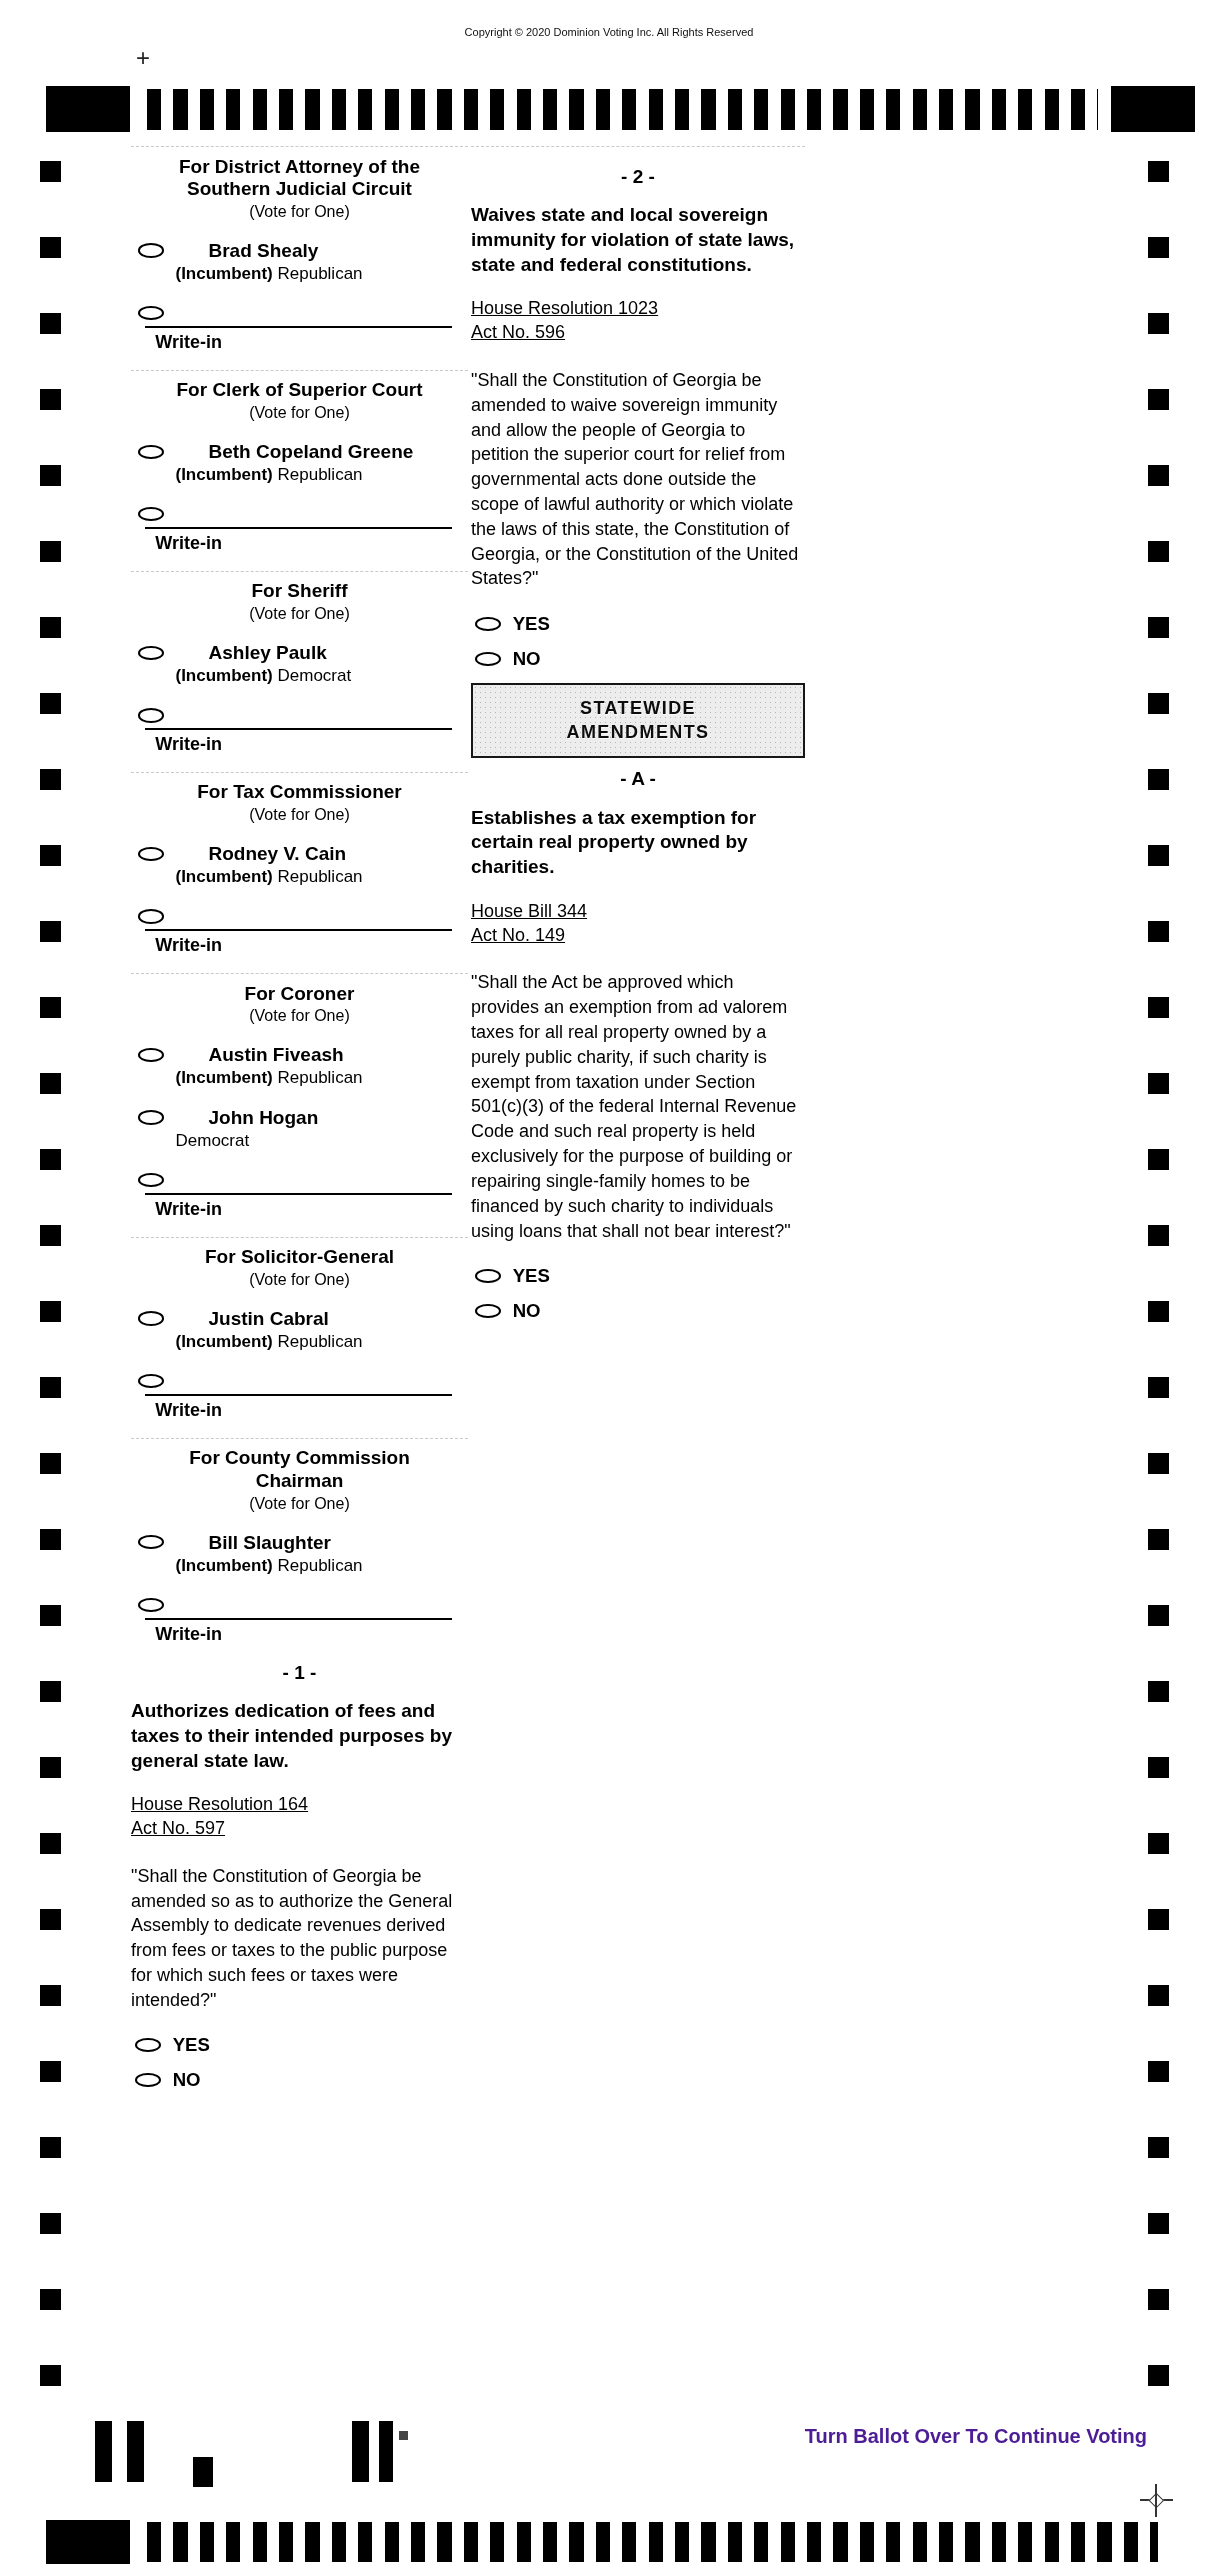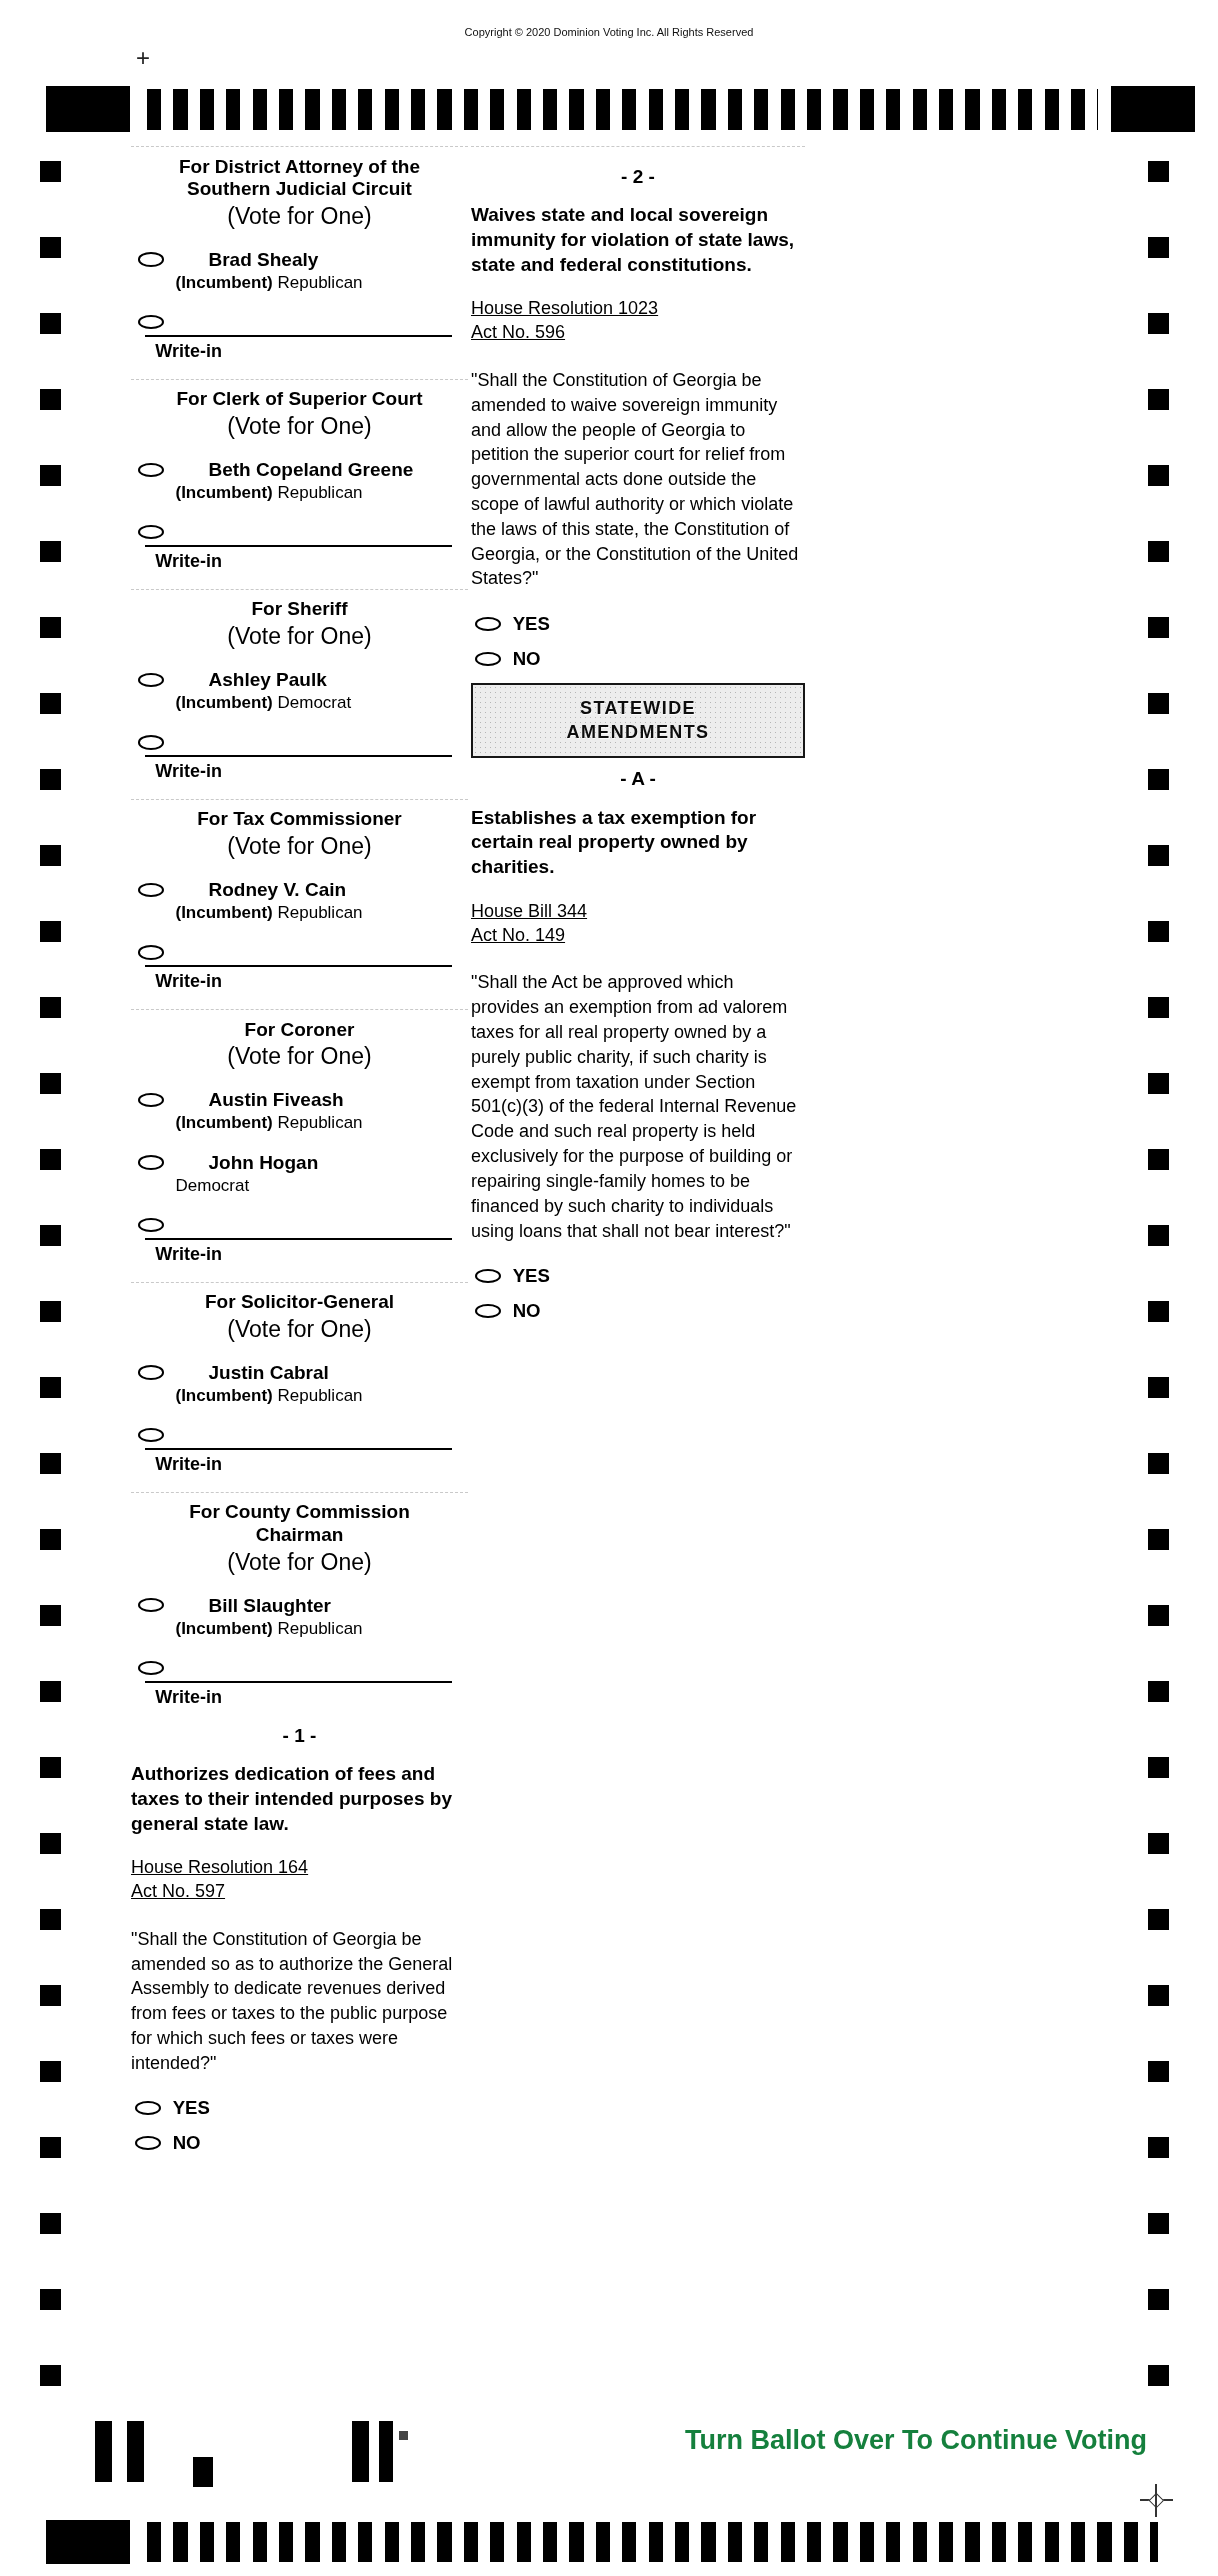--- a/index.html
+++ b/index.html
@@ -42,21 +42,21 @@
   .crosshair .center { position:absolute; left:10.7px; top:10.7px; width:10.7px; height:10.7px; background:#fff; border:1.4px solid #333; transform:rotate(45deg); }
 
   
   .col { position:absolute; top:146px; }
   .col-left  { left:131px; width:337px; }
   .col-right { left:471px; width:334px; }
 
   .contest { border-top:1.4px dashed #c9c9c9; padding-top:8.6px; margin-bottom:17px; }
   .contest-title { font-size:19px; font-weight:bold; text-align:center; line-height:1.2; }
   .tline { display:block; }
-  .vote-for { font-size:23px; text-align:center; margin:2.1px 0 18.6px; }
+  .vote-for { font-size:16px; text-align:center; margin:2.1px 0 18.6px; }
 
   .cand { display:flex; align-items:flex-start; margin:0 0 18.6px 7.1px; }
   .oval {
     flex:0 0 auto; display:inline-block; width:26px; height:14.3px;
     border:2.1px solid #000; border-radius:50%; background:#fff; margin-top:3.6px;
   }
   .cand-text { margin-left:11.4px; }
   .cand-name { font-size:19px; font-weight:bold;padding-left:33px; }
   .cand-party { font-size:17px; margin-top:2.1px; }
   .cand-party b { font-weight:bold; }
@@ -84,21 +84,21 @@
   .measure-refs { font-size:18px; line-height:1.32; margin-bottom:23px;text-decoration:underline; }
   .rline { display:block; }
   .measure-question { font-size:18px; line-height:1.38; margin-bottom:21.4px; }
 
   .opt { display:flex; align-items:center; margin:0 0 13px 4.3px; }
   .opt .oval { margin-top:0; }
   .opt-label { font-size:18.6px; font-weight:bold; margin-left:11.4px; }
 
   .footer-instruction {
     position:absolute; top:2425px; right:71px;
-    font-size:27px; font-weight:bold; color:#15803d;
+    font-size:20px; font-weight:bold; color:#4c1d95;
   }
 </style>
 </head>
 <body>
 
 <div class="ballot">
 
   <div class="copyright">Copyright © 2020 Dominion Voting Inc. All Rights Reserved</div>
   <div class="plus-mark">+</div>
   <div class="timing-block tb-top-left"></div>

